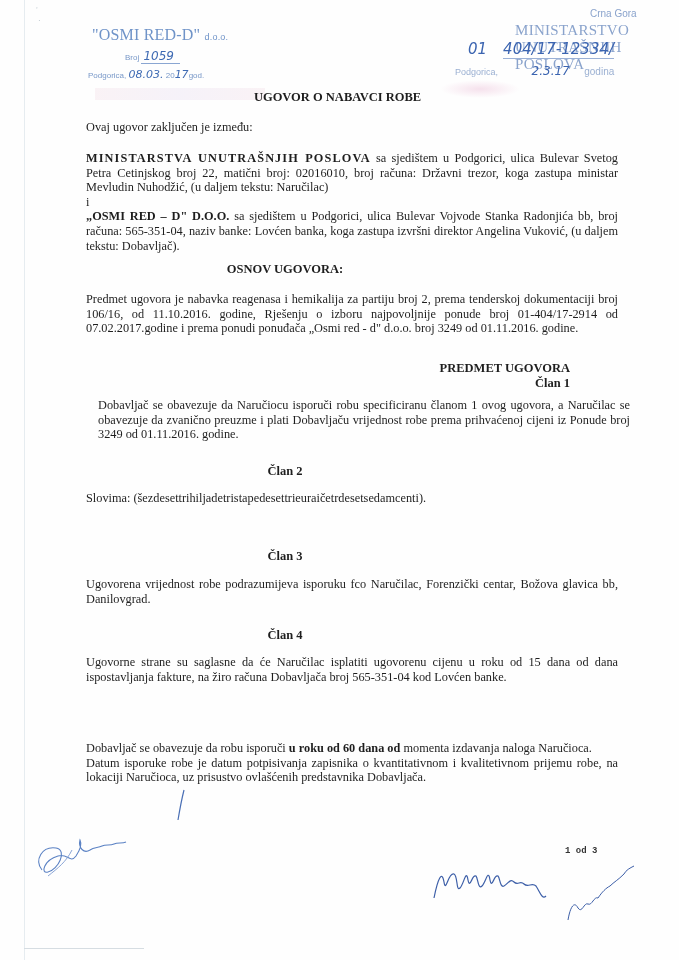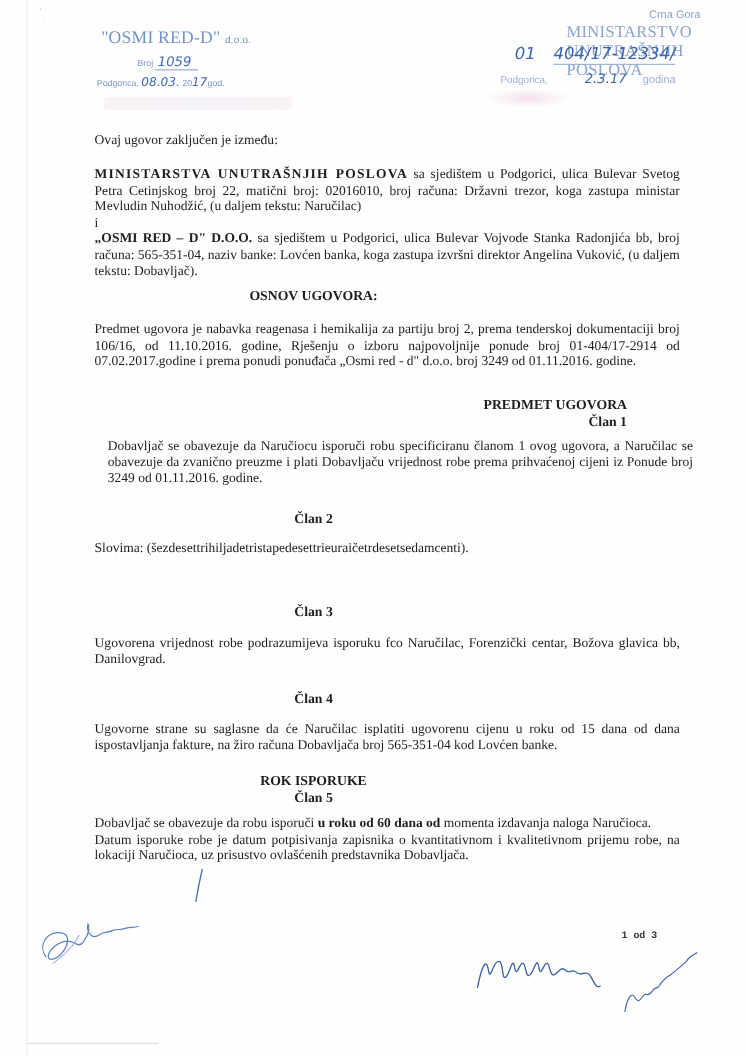--- a/index.html
+++ b/index.html
@@ -78,20 +78,21 @@
   <div class="stamp stamp-right-org">MINISTARSTVO UNUTRAŠNJIH POSLOVA</div>
   <div class="stamp stamp-right-number">
     <span class="prefix">01</span><span class="num">404/17-12334/</span>
   </div>
   <div class="stamp stamp-right-date">
     <span>Podgorica,</span>
     <span class="hand">2.3.17</span>
     <span class="godina">godina</span>
   </div>
 
+  <div class="doc-title"><span>UGOVOR O NABAVCI ROBE</span></div>
 
   <div class="text-block" style="top:120px;">
     <p>Ovaj ugovor zaključen je između:</p>
   </div>
 
   <div class="text-block" style="top:151px;">
     <p><b style="letter-spacing:1.1px;">MINISTARSTVA UNUTRAŠNJIH POSLOVA</b><span> sa sjedištem u Podgorici, ulica Bulevar Svetog Petra Cetinjskog broj 22, matični broj: 02016010, broj računa: Državni trezor, koga zastupa ministar Mevludin Nuhodžić, (u daljem tekstu: Naručilac)</span></p>
     <p>i</p>
     <p><b>„OSMI RED – D" D.O.O.</b><span> sa sjedištem u Podgorici, ulica Bulevar Vojvode Stanka Radonjića bb, broj računa: 565-351-04, naziv banke: Lovćen banka, koga zastupa izvršni direktor Angelina Vuković, (u daljem tekstu: Dobavljač).</span></p>
   </div>
@@ -117,24 +118,20 @@
   <div class="section-heading" style="top:549px;">Član 3</div>
   <div class="text-block" style="top:577px;">
     <p>Ugovorena vrijednost robe podrazumijeva isporuku fco Naručilac, Forenzički centar, Božova glavica bb, Danilovgrad.</p>
   </div>
 
   <div class="section-heading" style="top:628px;">Član 4</div>
   <div class="text-block" style="top:655px;">
     <p>Ugovorne strane su saglasne da će Naručilac isplatiti ugovorenu cijenu u roku od 15 dana od dana ispostavljanja fakture, na žiro računa Dobavljača broj 565-351-04 kod Lovćen banke.</p>
   </div>
 
-  <div class="section-heading" style="top:703px;">
-    <div>ROK ISPORUKE</div>
-    <div>Član 5</div>
-  </div>
   <div class="text-block" style="top:741px;">
     <p><span>Dobavljač se obavezuje da robu isporuči </span><b>u roku od 60 dana od</b><span> momenta izdavanja naloga Naručioca.</span></p>
     <p>Datum isporuke robe je datum potpisivanja zapisnika o kvantitativnom i kvalitetivnom prijemu robe, na lokaciji Naručioca, uz prisustvo ovlašćenih predstavnika Dobavljača.</p>
   </div>
 
   <svg class="signature" style="left:174px;top:788px;" width="14" height="34">
     <path d="M10 2 Q7 14 4 32" stroke="#4a6fb5" stroke-width="1.2" fill="none"></path>
   </svg>
 
   <svg class="signature sig-left" width="120" height="60" viewBox="0 0 120 60">

